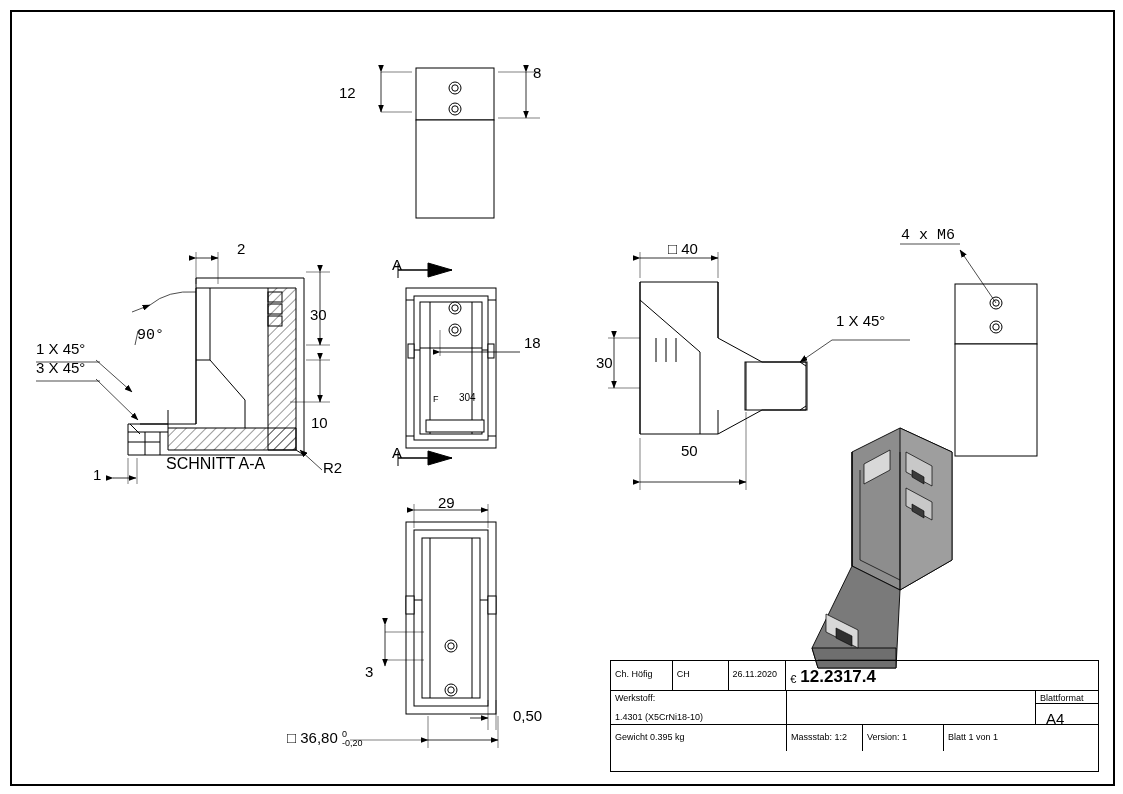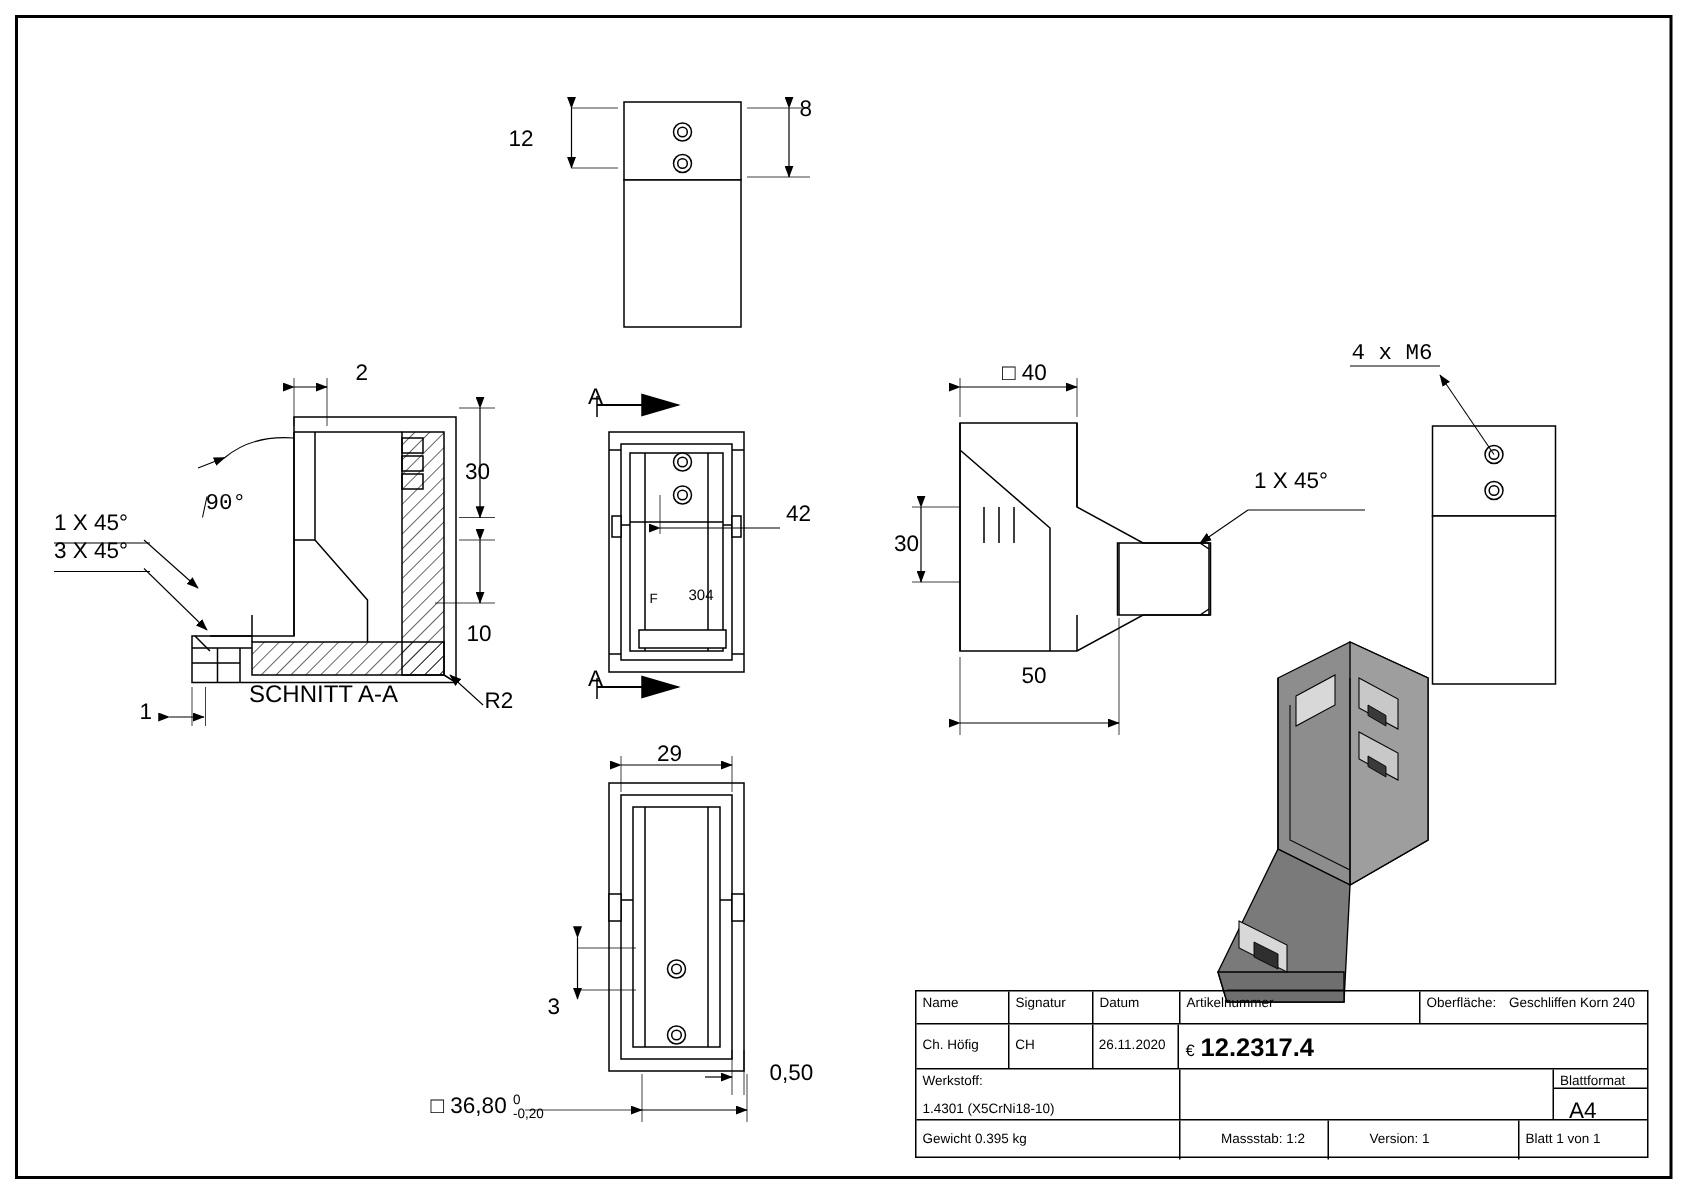--- a/index.html
+++ b/index.html
@@ -7,21 +7,21 @@
   #sheet{position:relative;width:1123px;height:794px;background:#fff;overflow:hidden;}
   .frame{position:absolute;left:10px;top:10px;width:1101px;height:772px;border:2px solid #000;}
   svg{position:absolute;left:0;top:0;width:1123px;height:794px;}
   .dimtext{position:absolute;font-size:15px;color:#000;white-space:nowrap;}
   .dimtext.small{font-size:13px;}
   .sect{position:absolute;font-size:16px;color:#000;white-space:nowrap;}
 
   
   #titleblock{position:absolute;left:610px;top:660px;width:489px;height:112px;border:1px solid #000;box-sizing:border-box;}
   #titleblock .row{display:flex;border-bottom:1px solid #000;box-sizing:border-box;}
-  #titleblock .row:last-child{border-bottom:none;gap:23px;}
+  #titleblock .row:last-child{border-bottom:none;}
   #titleblock .cell{box-sizing:border-box;border-right:1px solid #000;padding:2px 4px;font-size:9px;color:#000;position:relative;}
   #titleblock .cell:last-child{border-right:none;}
   .tb-h{height:22px;}
   .tb-v{height:30px;}
   .tb-m{height:34px;}
   .tb-b{height:26px;}
   .artnum{font-size:17px;font-weight:bold;position:absolute;left:14px;top:6px;text-align:right;}
   .euro{position:absolute;left:4px;top:12px;font-size:11px;}
   .a4{font-size:15px;position:absolute;left:10px;top:6px;}
   .tb-label{font-size:9px;}
@@ -231,21 +231,21 @@
   <div class="dimtext" style="left:310px;top:306px;">30</div>
   <div class="dimtext" style="left:311px;top:384px;margin-top:30px;">10</div>
   <div class="dimtext" style="left:93px;top:466px;">1</div>
   <div class="dimtext u" style="left:36px;top:340px;">1 X 45°</div>
   <div class="dimtext u" style="left:36px;top:359px;">3 X 45°</div>
   <div class="dimtext" style="left:323px;top:459px;">R2</div>
   <div class="sect" style="left:166px;top:455px;">SCHNITT A-A</div>
 
   <div class="dimtext" style="left:392px;top:256px;">A</div>
   <div class="dimtext" style="left:392px;top:444px;">A</div>
-  <div class="dimtext" style="left:524px;top:334px;">42</div>
+  <div class="dimtext" style="left:524px;top:334px;">18</div>
   <div class="dimtext small" style="left:433px;top:394px;font-size:9px;">F</div>
   <div class="dimtext small" style="left:459px;top:392px;font-size:10px;">304</div>
 
   <div class="dimtext" style="left:438px;top:494px;">29</div>
   <div class="dimtext" style="left:365px;top:663px;">3</div>
   <div class="dimtext" style="left:513px;top:707px;">0,50</div>
   <div class="dimtext" style="left:287px;top:729px;">
     <span>□ 36,80</span>
     <span class="tol">
       <span style="display:block">0</span>
@@ -253,30 +253,20 @@
     </span>
   </div>
 
   <div class="dimtext" style="left:668px;top:240px;">□ 40</div>
   <div class="dimtext" style="left:596px;top:354px;">30</div>
   <div class="dimtext" style="left:681px;top:442px;">50</div>
   <div class="dimtext" style="left:836px;top:312px;">1 X 45°</div>
   <div class="dimtext" style="left:901px;top:227px;font-family:Liberation Mono, monospace;">4 x M6</div>
 
   <div id="titleblock">
-    <div class="row tb-h">
-      <div class="cell" style="width:62px">Name</div>
-      <div class="cell" style="width:56px">Signatur</div>
-      <div class="cell" style="width:58px">Datum</div>
-      <div class="cell" style="width:160px">Artikelnummer</div>
-      <div class="cell" style="flex:1">
-        <span>Oberfläche:</span>
-        <span style="margin-left:6px">Geschliffen Korn 240</span>
-      </div>
-    </div>
     <div class="row tb-v">
       <div class="cell" style="width:62px;padding-top:8px">Ch. Höfig</div>
       <div class="cell" style="width:56px;padding-top:8px">CH</div>
       <div class="cell" style="width:58px;padding-top:8px">26.11.2020</div>
       <div class="cell" style="width:313px">
         <span class="euro">€</span>
         <span class="artnum">12.2317.4</span>
       </div>
     </div>
     <div class="row tb-m">

